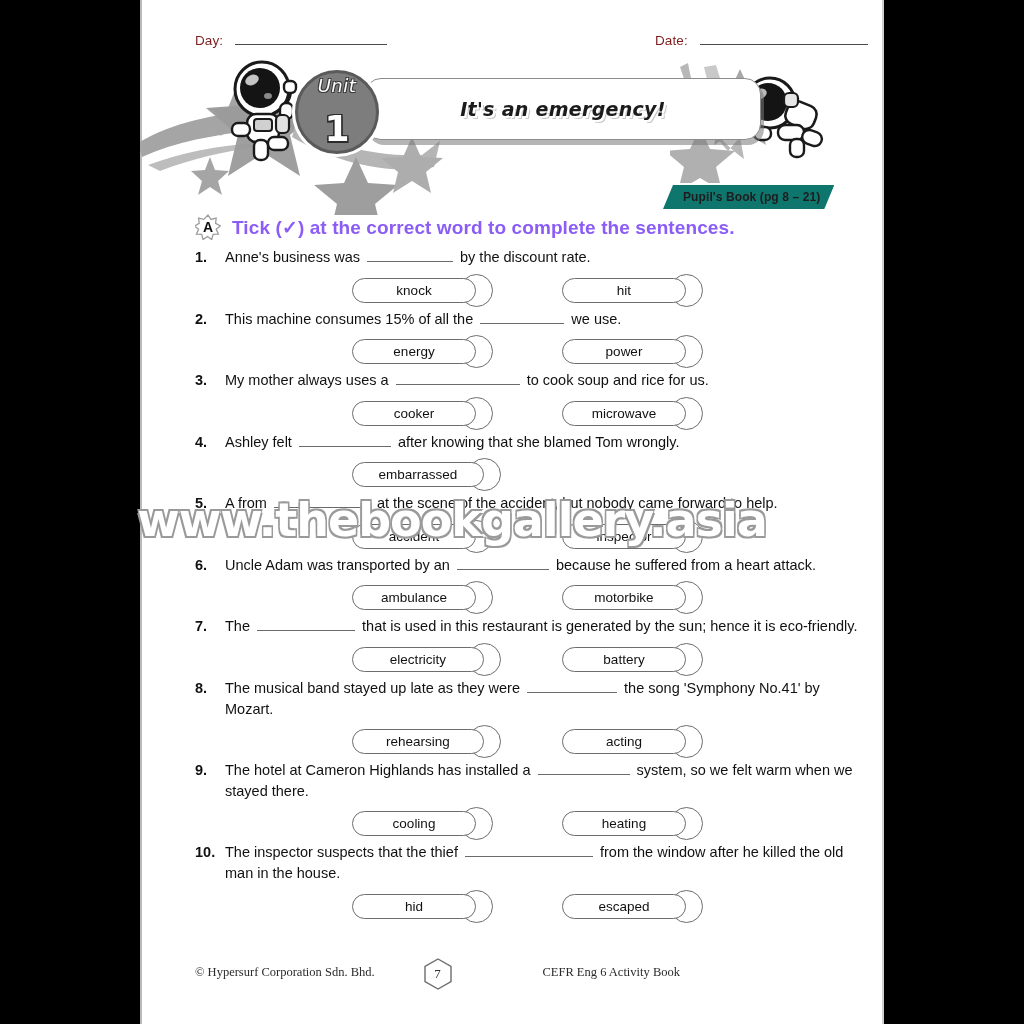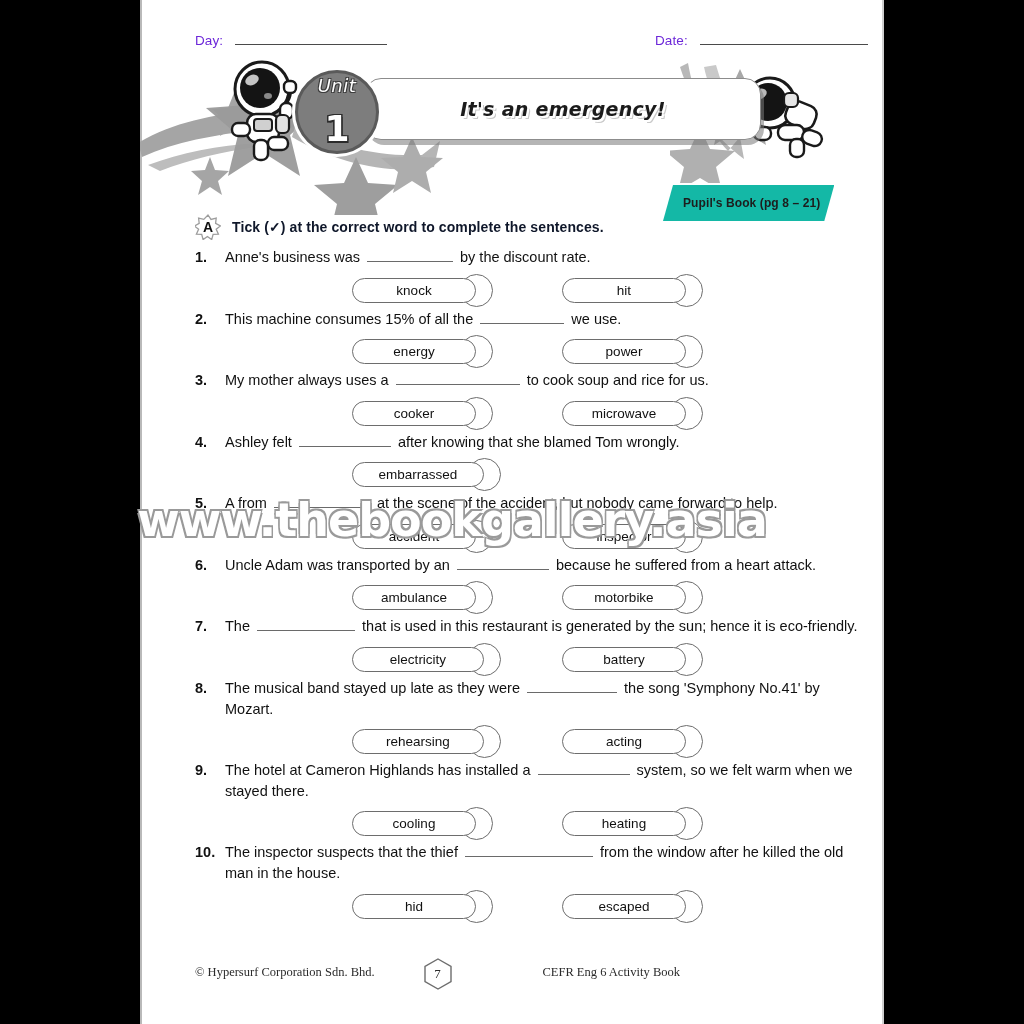--- a/index.html
+++ b/index.html
@@ -16,21 +16,21 @@
     position: absolute; left: 140px; top: 0; width: 744px; height: 1024px;
     background: #ffffff;
     overflow: hidden;
   }
   .page-edge-l { position:absolute; left:0; top:0; width:2px; height:1024px; background:#b9b9b9; }
   .page-edge-r { position:absolute; right:0; top:0; width:2px; height:1024px; background:#cfcfcf; }
 
   
   .hdr { position:absolute; top:33px; left:0; width:100%; height:24px; }
   .hdr-item { position:absolute; display:flex; align-items:baseline; gap:12px;
-              font-size:13.5px; color:#6d28d9; letter-spacing:.1px; }
+              font-size:13.5px; color:#7f1d1d; letter-spacing:.1px; }
   .hdr-day  { left:55px; }
   .hdr-date { left:515px; }
   .hdr-line { display:inline-block; width:152px; border-bottom:1.3px solid #4a4a4a; height:12px; }
   .hdr-date .hdr-line { width:168px; }
 
   
   .banner { position:absolute; left:0; top:55px; width:744px; height:145px; }
 
   .swoosh { position:absolute; fill:#9a9a9a; }
 
@@ -70,37 +70,37 @@
     color:#1b1b1b; letter-spacing:.3px;
     text-shadow:2px 2px 0 #ffffff, 3px 3px 0 #c9c9c9, -1px -1px 0 #ffffff;
   }
 
   
   .astro { position:absolute; }
 
   
   .pupil-tag {
     position:absolute; left:523px; top:185px;
-    height:36px; padding:0 14px 0 20px;
-    background:#14b8a6; color:#1d1d1d;
+    height:24px; padding:0 14px 0 20px;
+    background:#0f766e; color:#1d1d1d;
     font-size:12px; font-weight:bold; letter-spacing:.1px;
     display:flex; align-items:center;
     clip-path: polygon(10px 0, 100% 0, calc(100% - 10px) 100%, 0 100%);
     text-align: center;
   }
 
   
   .instr { position:absolute; left:55px; top:214px; display:flex; align-items:center; gap:11px; }
   .burst { position:relative; width:26px; height:26px; flex:0 0 26px; }
   .burst svg { display:block; }
   .burst .letter {
     position:absolute; inset:0; display:flex; align-items:center; justify-content:center;
     font-size:14px; font-weight:bold; color:#111;
   }
-  .instr-text { font-size:14px; font-weight:bold; color:#0f172a; letter-spacing:.1px; }
+  .instr-text { font-size:19px; font-weight:bold; color:#8b5cf6; letter-spacing:.1px; }
 
   
   .qlist { position:absolute; left:0; top:247px; width:744px; }
   .q { position:relative; margin-bottom:2px; }
   .q-head { display:flex; align-items:flex-start; }
   .q-num {
     width:30px; flex:0 0 30px; text-align:left; padding-left:55px;
     box-sizing:content-box;
     font-size:14.5px; font-weight:bold; color:#111; line-height:1.42;
   }

